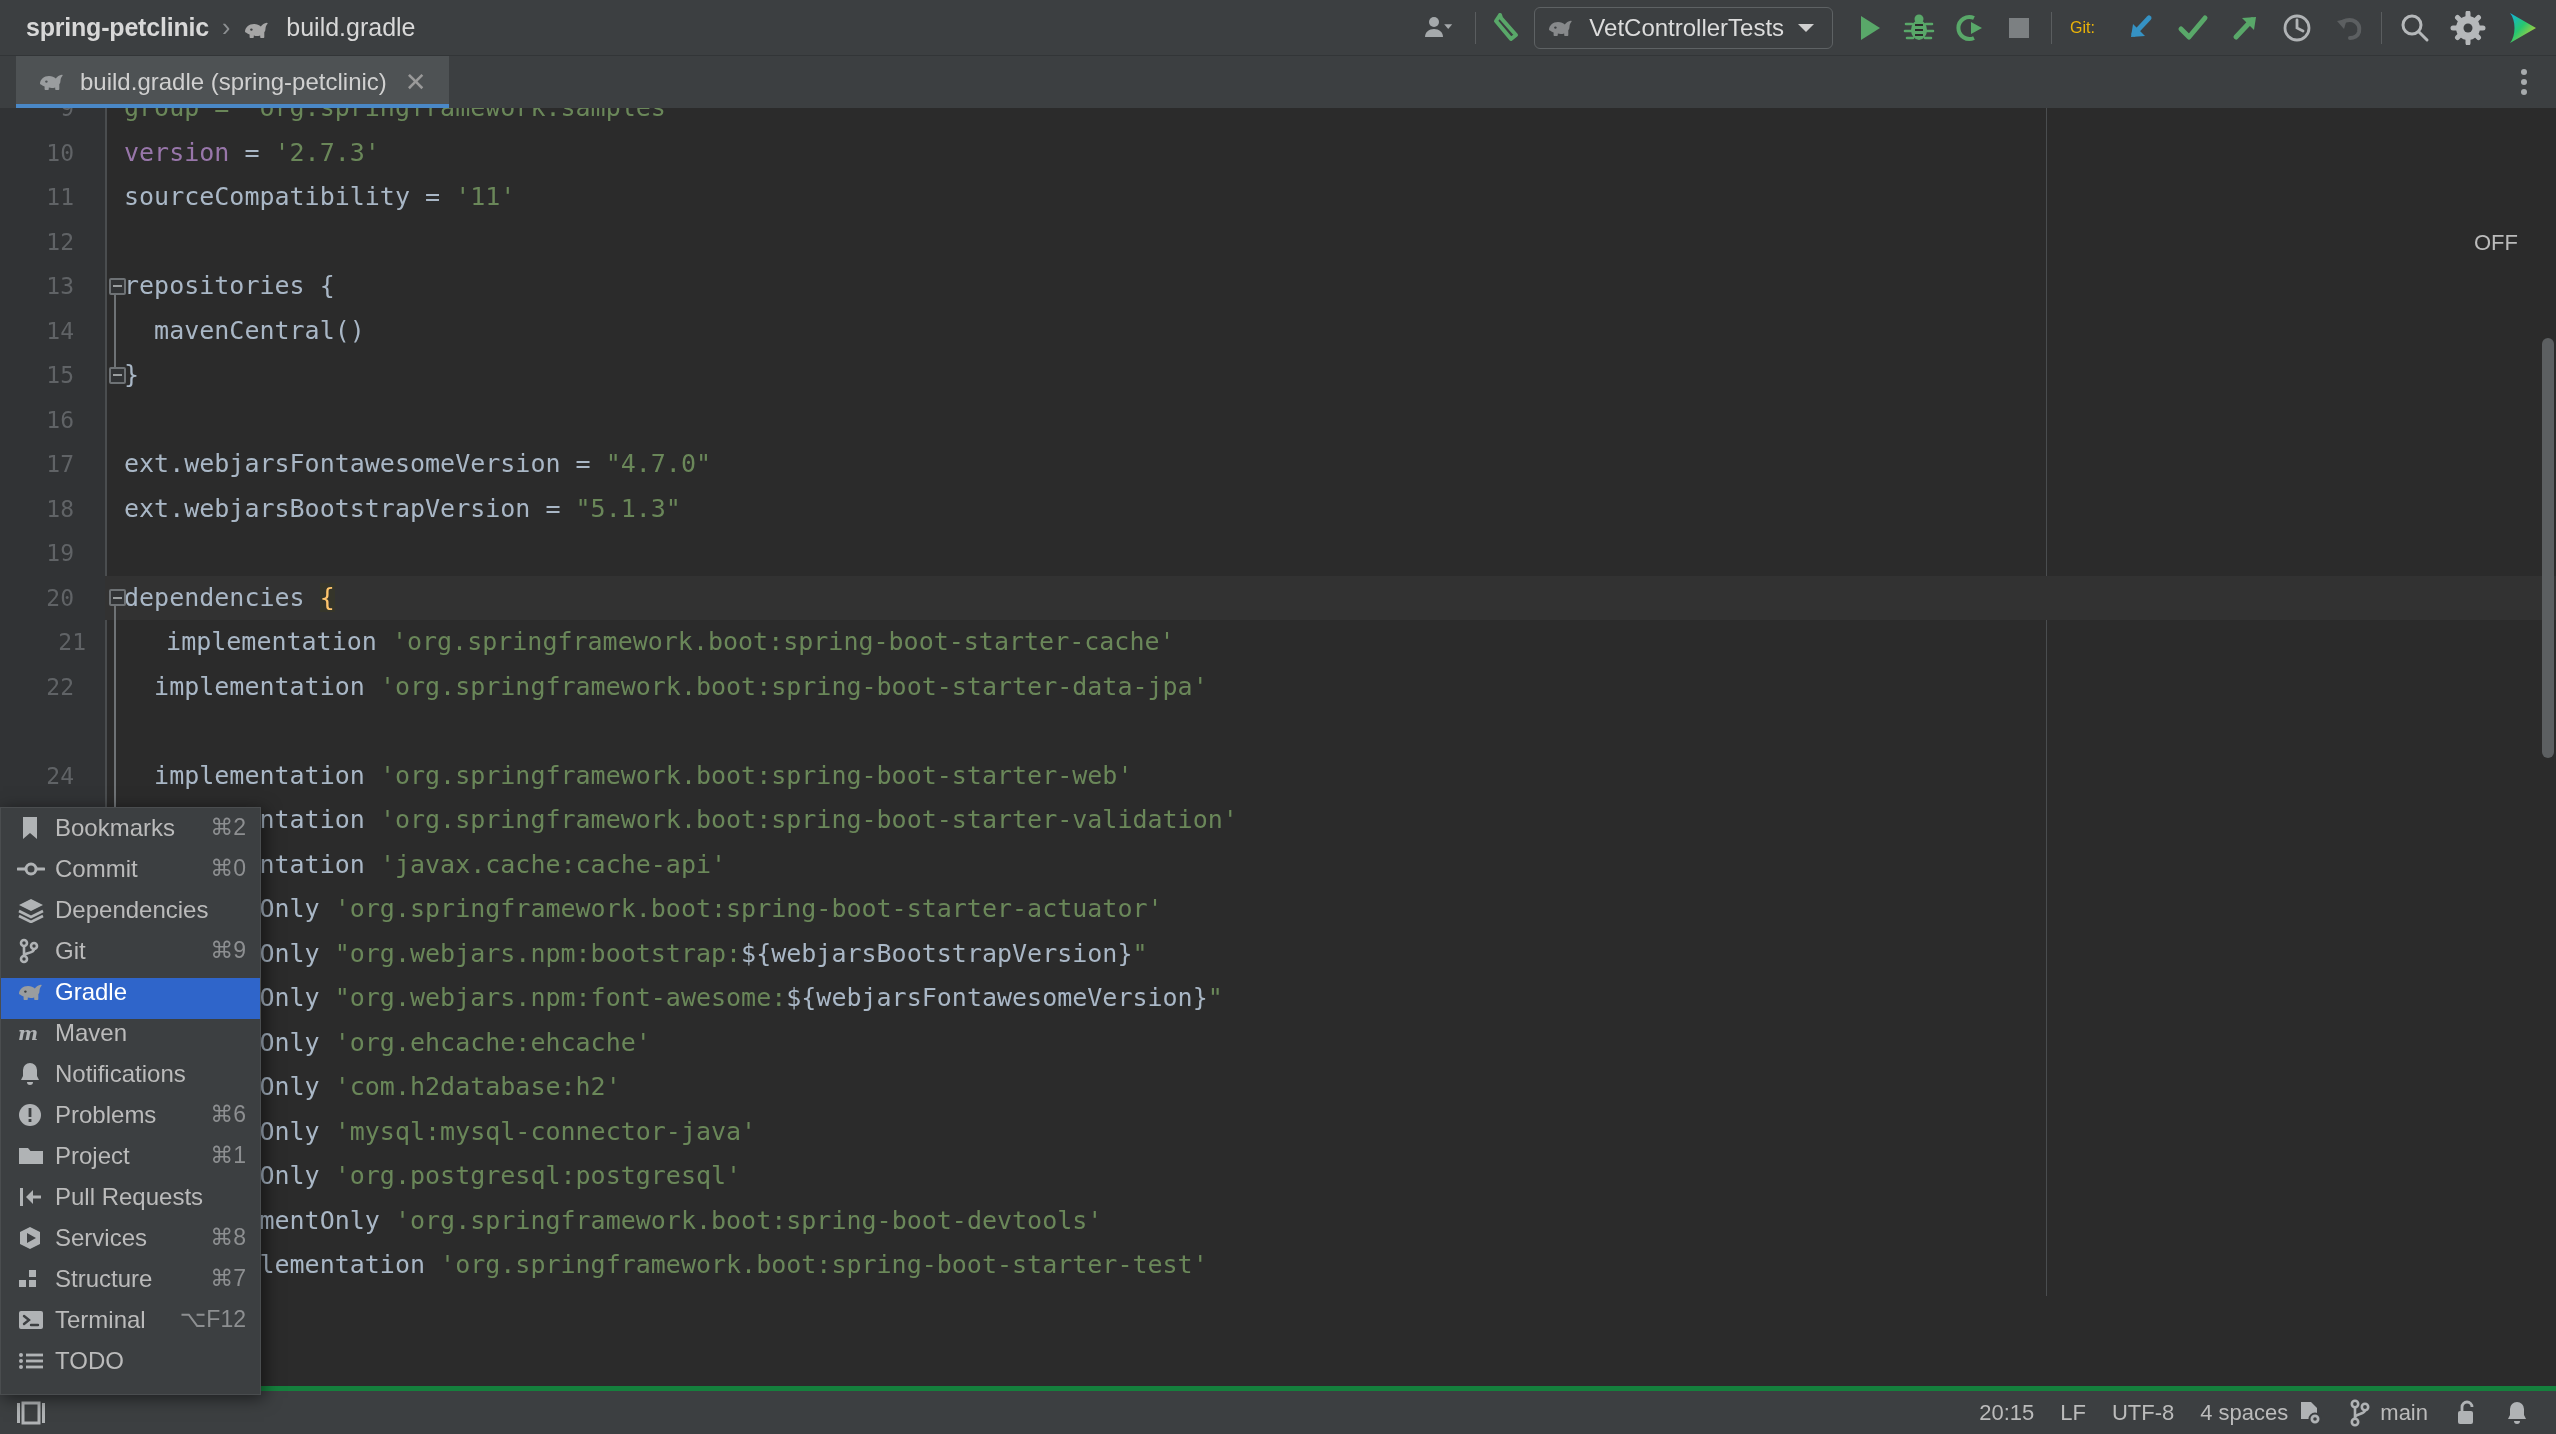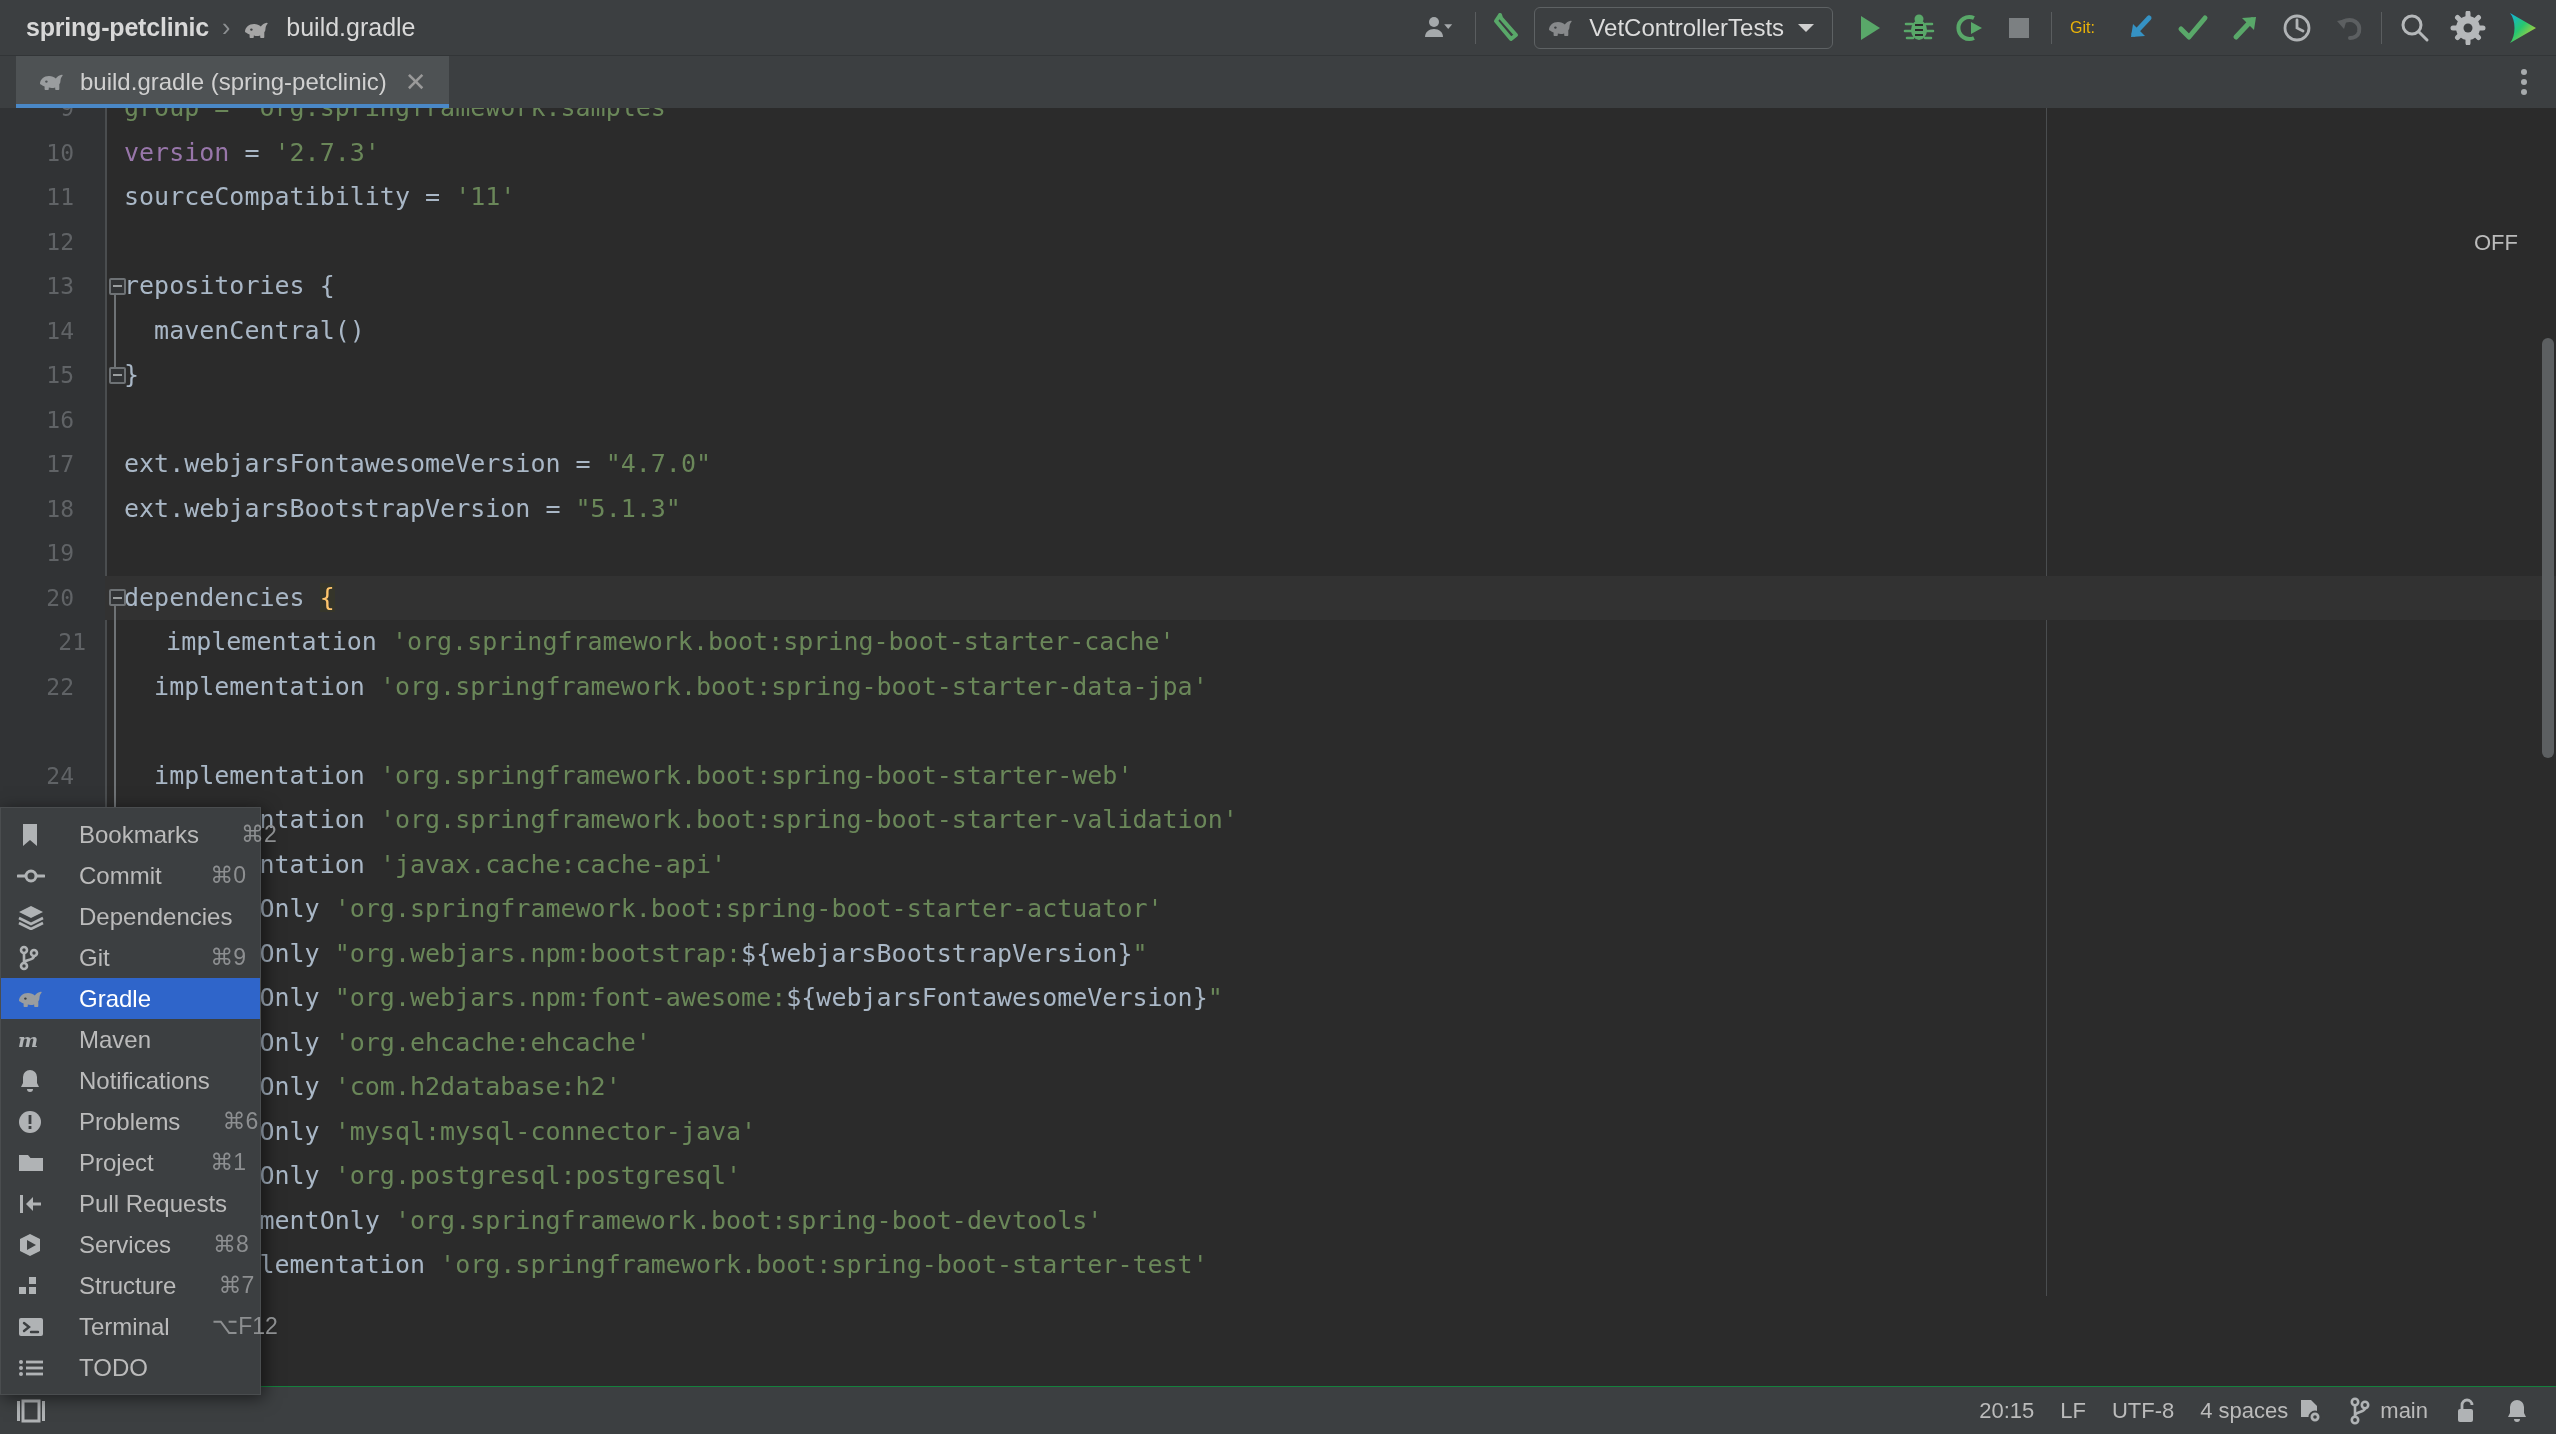--- a/index.html
+++ b/index.html
@@ -135,39 +135,38 @@
   
   .popup {
     position: absolute; left: 0; top: 807px; width: 261px;
     background: #3c3f41;
     border: 1px solid #4a4d4f;
     box-shadow: 3px 3px 16px rgba(0,0,0,0.55);
     padding: 6px 0;
     z-index: 50;
   }
   .menu-item {
-    display: flex; align-items: center; height: 41px;
+    display: flex; align-items: flex-start; height: 41px;
     padding: 0 14px 0 16px;
     color: #bbbbbb; font-size: 24px;
     white-space: nowrap;
-    gap: 24px;
   }
   .menu-item.selected { background: #2f65ca; color: #ffffff; }
   .mi-icon {
     width: 34px; min-width: 34px; height: 28px;
     display: flex; align-items: center; justify-content: flex-start;
     margin-right: 4px;
   }
   .mi-label { flex: 1; }
   .mi-short { color: #8d8f91; font-size: 23px; margin-left: 18px; }
 
   
   .statusbar {
     position: absolute; left: 0; bottom: 0; width: 2556px; height: 48px;
-    background: #3c3f41; border-top: 1px solid #15803d;
+    background: #3c3f41; border-top: 5px solid #15803d;
     display: flex; align-items: center;
   }
   .sb-left { display: flex; align-items: center; padding-left: 14px; }
   .sb-right {
     margin-left: auto; display: flex; align-items: center; gap: 26px;
     padding-right: 26px;
   }
   .sb-text { color: #bbbbbb; font-size: 22px; }
   .sb-item { display: flex; align-items: center; gap: 9px; }
 

